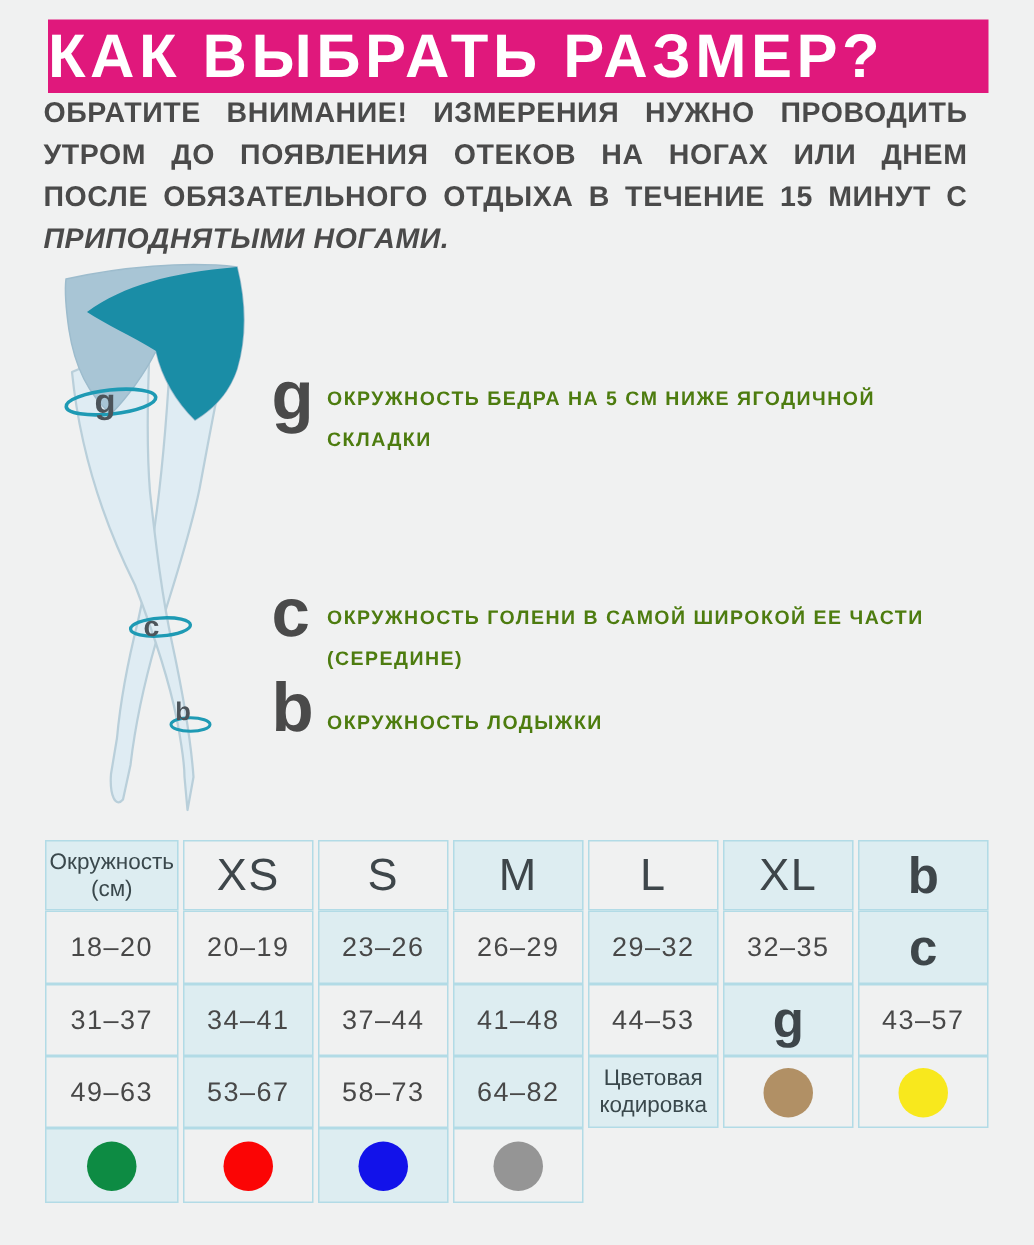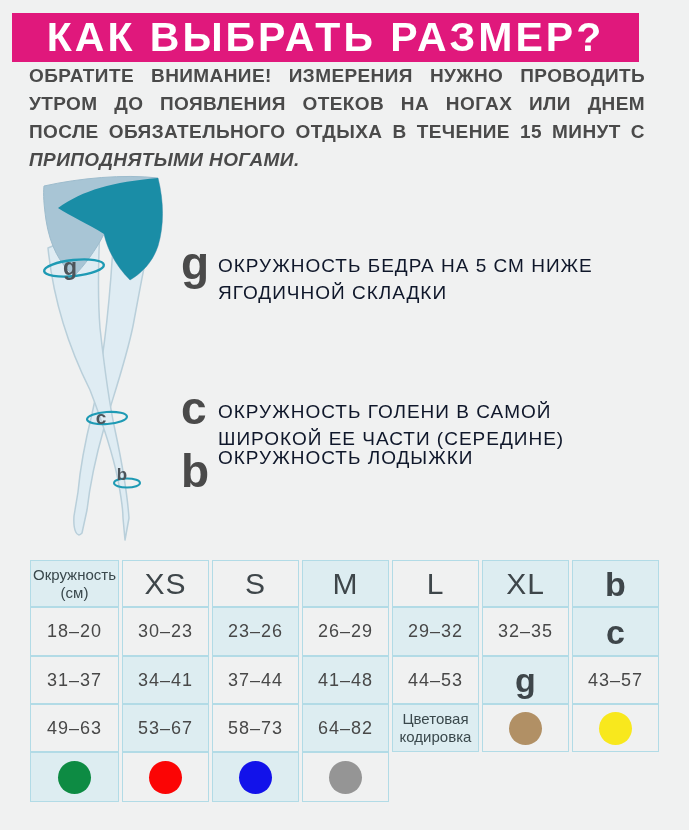--- a/index.html
+++ b/index.html
@@ -1,37 +1,37 @@
 <!DOCTYPE html>
 <html><head>
 <meta charset="utf-8">
 <style>
   html,body{margin:0;padding:0;background:#e6e6e6;}
   .page{position:relative;width:689px;height:830px;background:#f0f1f1;
         font-family:"Liberation Sans",sans-serif;overflow:hidden;
         margin:0 auto;}
   
-  .banner{position:absolute;left:12px;top:13px;width:627px;height:49px;
-          display:flex;align-items:center;justify-content:center;}
+  .banner{position:absolute;left:32px;top:13px;width:627px;height:49px;
+          display:flex;align-items:center;}
   .banner h1{margin:0;font-size:41px;font-weight:800;color:#ffffff;
              letter-spacing:3px;white-space:nowrap;}
   
   .notice{position:absolute;left:29px;top:62px;width:616px;color:#4a4a4a;
           font-size:19px;font-weight:700;}
   .notice .nline{height:28px;line-height:28px;letter-spacing:.4px;
                  text-align:justify;text-align-last:justify;white-space:nowrap;
                  text-justify:inter-word;}
   .notice .nline:last-child{text-align-last:left;font-style:italic;}
   
   .legs{position:absolute;left:28px;top:168px;}
   
   .legend-letter{position:absolute;left:181px;font-size:46px;line-height:46px;
                  font-weight:700;color:#4a4a4a;}
-  .legend-text{position:absolute;left:218px;width:418px;font-size:19px;
-               font-weight:400;color:#0f172a;line-height:27px;letter-spacing:1px;}
+  .legend-text{position:absolute;left:218px;width:418px;font-size:13px;
+               font-weight:700;color:#4d7c0f;line-height:27px;letter-spacing:1px;}
   
   .size-table{position:absolute;left:30px;top:560px;
               display:grid;grid-template-columns:89px repeat(6,87px);
               grid-template-rows:47px 49px 48px 48px 50px;column-gap:3px;}
   .cell{border:1px solid #b2dbe6;background:#f0f1f1;display:flex;
         align-items:center;justify-content:center;text-align:center;}
   .cell.tint{background:#ddedf1;}
   .corner-label,.colorrow-label{font-size:15px;color:#3a484c;line-height:18px;
         font-weight:400;padding:0 4px;}
   .size-head{font-size:30px;font-weight:400;color:#3e464a;letter-spacing:1px;}
@@ -82,34 +82,34 @@
     <text x="94" y="312" font-size="17" font-weight="600" fill="#4c545a" text-anchor="middle">b</text>
   </svg>
 
   <span class="legend-letter" style="top:240px">g</span>
   <div class="legend-text" style="top:252px">ОКРУЖНОСТЬ БЕДРА НА 5 СМ НИЖЕ ЯГОДИЧНОЙ СКЛАДКИ</div>
 
   <span class="legend-letter" style="top:385px">c</span>
   <div class="legend-text" style="top:398px;width:408px">ОКРУЖНОСТЬ ГОЛЕНИ В САМОЙ ШИРОКОЙ ЕЕ ЧАСТИ (СЕРЕДИНЕ)</div>
 
   <span class="legend-letter" style="top:448px">b</span>
-  <div class="legend-text" style="top:444px">ОКРУЖНОСТЬ ЛОДЫЖКИ</div>
+  <div class="legend-text" style="top:468px">ОКРУЖНОСТЬ ЛОДЫЖКИ</div>
 
   <div class="size-table">
 
     <div class="cell tint corner-label">Окружность (см)</div>
     <div class="cell size-head">XS</div>
     <div class="cell size-head">S</div>
     <div class="cell tint size-head">M</div>
     <div class="cell size-head">L</div>
     <div class="cell tint size-head">XL</div>
 
     <div class="cell tint row-letter">b</div>
     <div class="cell val">18–20</div>
-    <div class="cell val">30–23</div>
+    <div class="cell val">20–19</div>
     <div class="cell tint val">23–26</div>
     <div class="cell val">26–29</div>
     <div class="cell tint val">29–32</div>
     <div class="cell val">32–35</div>
 
     <div class="cell tint row-letter">c</div>
     <div class="cell val">31–37</div>
     <div class="cell tint val">34–41</div>
     <div class="cell val">37–44</div>
     <div class="cell tint val">41–48</div>

